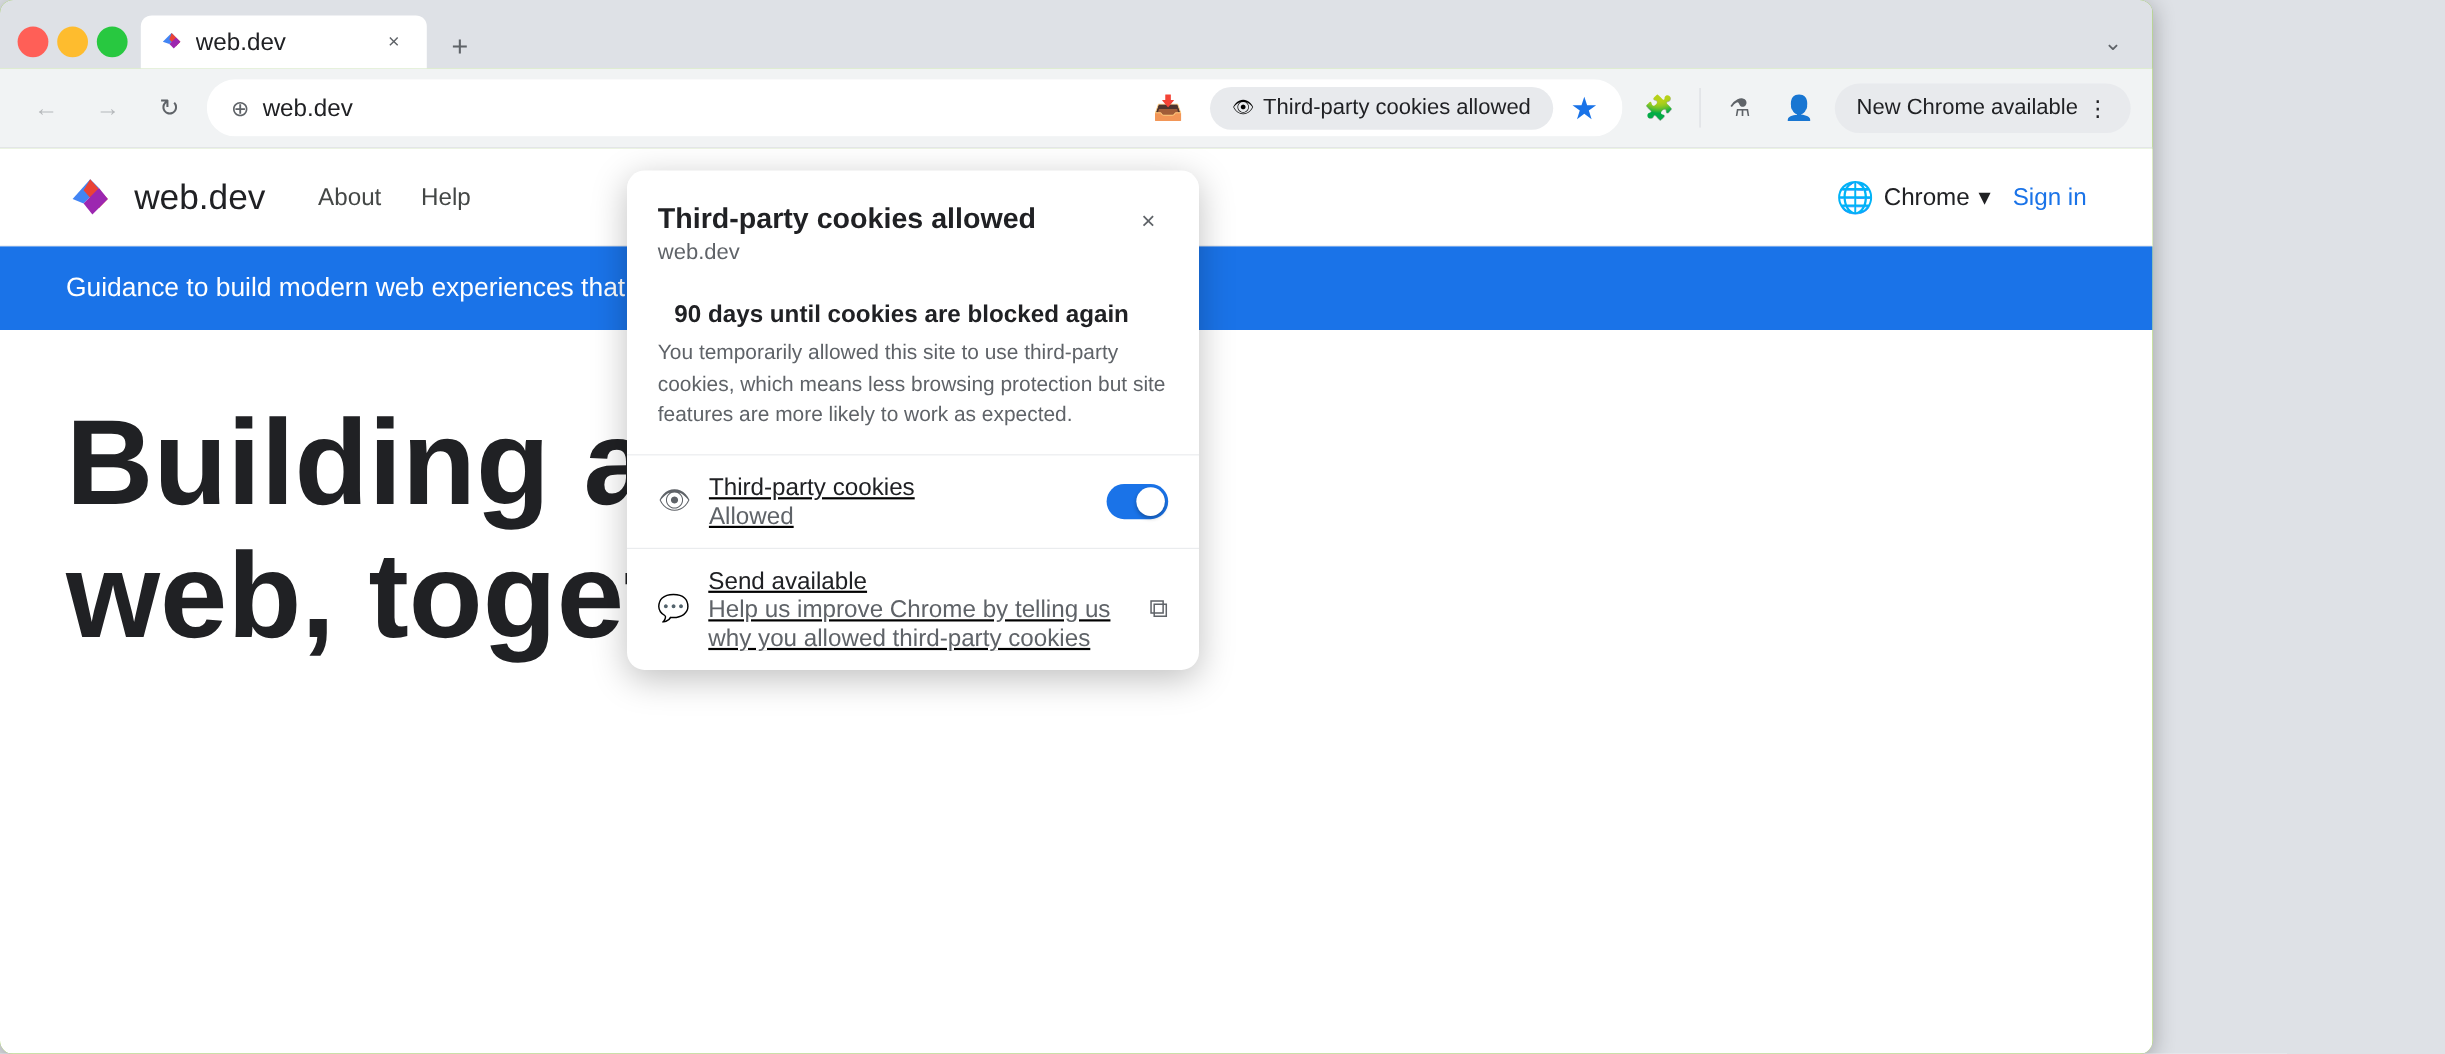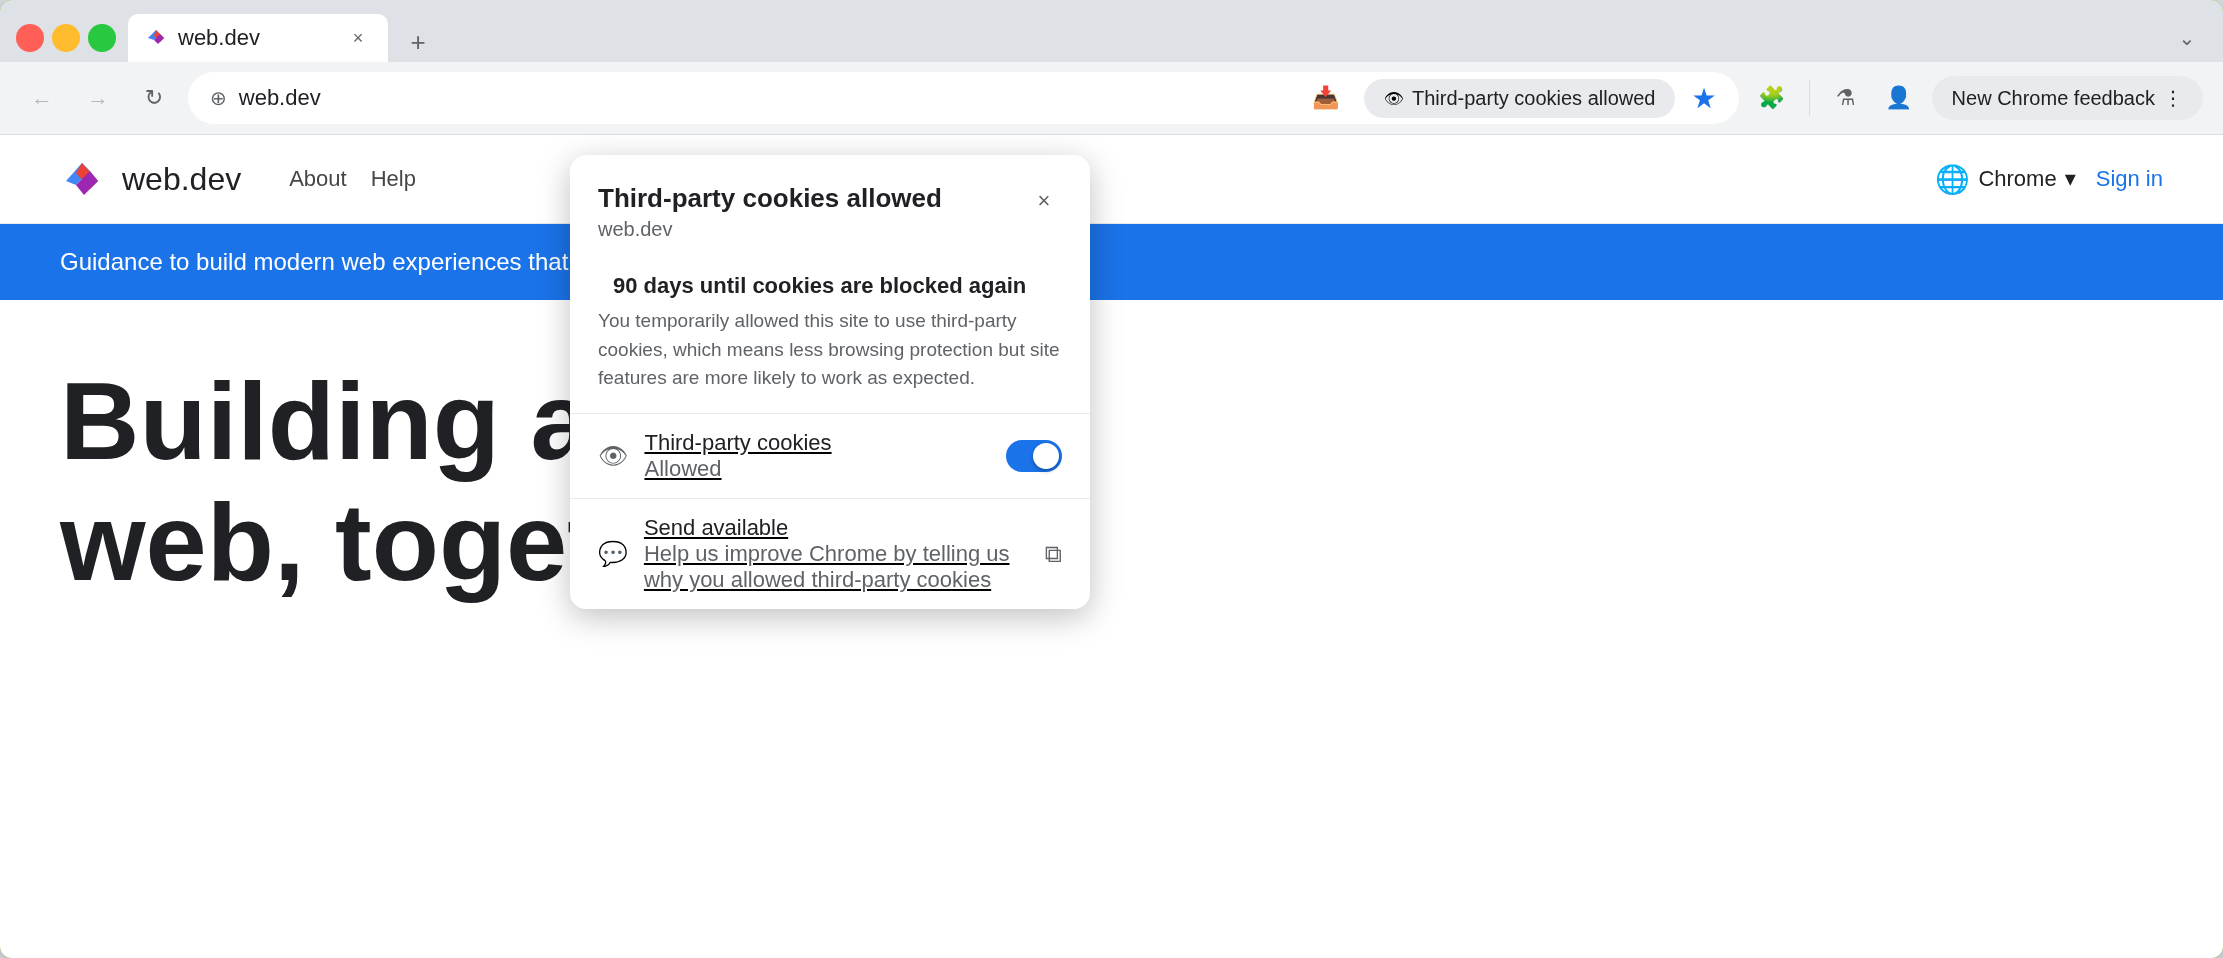--- a/index.html
+++ b/index.html
@@ -1,19 +1,19 @@
 <!DOCTYPE html>
 <html><head>
   <meta charset="utf-8">
   <style>
     * { box-sizing: border-box; margin: 0; padding: 0; }
     body { font-family: -apple-system, BlinkMacSystemFont, 'Segoe UI', sans-serif; background: #dee1e6; width: 2223px; height: 958px; overflow: hidden; }
 
     
-    .browser { width: 2223px; height: 958px; background: #84cc16; border-radius: 12px; overflow: hidden; box-shadow: 0 4px 20px rgba(0,0,0,0.3); display: flex; flex-direction: column; }
+    .browser { width: 1957px; height: 958px; background: #84cc16; border-radius: 12px; overflow: hidden; box-shadow: 0 4px 20px rgba(0,0,0,0.3); display: flex; flex-direction: column; }
 
     
     .titlebar { background: #dee1e6; padding: 14px 16px 0 16px; display: flex; align-items: center; gap: 12px; }
     .traffic-lights { display: flex; gap: 8px; align-items: center; }
     .traffic-light { width: 28px; height: 28px; border-radius: 50%; cursor: pointer; }
     .tl-red { background: #ff5f57; }
     .tl-yellow { background: #febc2e; }
     .tl-green { background: #28c840; }
 
     .tabs-area { display: flex; align-items: flex-end; flex: 1; gap: 2px; }
@@ -44,21 +44,21 @@
     .new-chrome-btn { background: #e8eaed; border-radius: 30px; padding: 10px 20px; display: flex; align-items: center; gap: 8px; cursor: pointer; font-size: 20px; color: #202124; }
     .divider-v { width: 1px; height: 36px; background: #dadce0; margin: 0 4px; }
 
     
     .page { flex: 1; background: #ffffff; position: relative; overflow: hidden; }
     
     
     .site-header { background: #ffffff; padding: 20px 60px; display: flex; align-items: center; gap: 48px; border-bottom: 1px solid #e8eaed; }
     .site-logo { display: flex; align-items: center; gap: 14px; }
     .site-logo-text { font-size: 32px; font-weight: 500; color: #202124; }
-    .site-nav { display: flex; align-items: center; gap: 24px; justify-content: center; }
+    .site-nav { display: flex; align-items: center; gap: 36px; justify-content: center; }
     .site-nav-item { font-size: 22px; color: #444746; cursor: pointer; }
     .site-header-right { margin-left: auto; display: flex; align-items: center; gap: 20px; }
     .lang-btn { display: flex; align-items: center; gap: 8px; font-size: 22px; color: #202124; cursor: pointer; }
     .signin-btn { font-size: 22px; color: #1a73e8; cursor: pointer; font-weight: 500; }
     
     
     .site-banner { background: #1a73e8; padding: 24px 60px; }
     .site-banner-text { font-size: 24px; color: #ffffff; }
     
     
@@ -157,21 +157,21 @@
         <span>🧩</span>
       </div>
       <div class="divider-v"></div>
       <div class="nav-icon-btn">
         <span>⚗</span>
       </div>
       <div class="nav-icon-btn">
         <span>👤</span>
       </div>
       <div class="new-chrome-btn">
-        <span>New Chrome feedback</span>
+        <span>New Chrome available</span>
         <span>⋮</span>
       </div>
     </div>
   </div>
 
   <div class="page">
 
     <div class="site-header">
       <div class="site-logo">
         <svg class="webdev-logo" viewBox="0 0 48 48">

